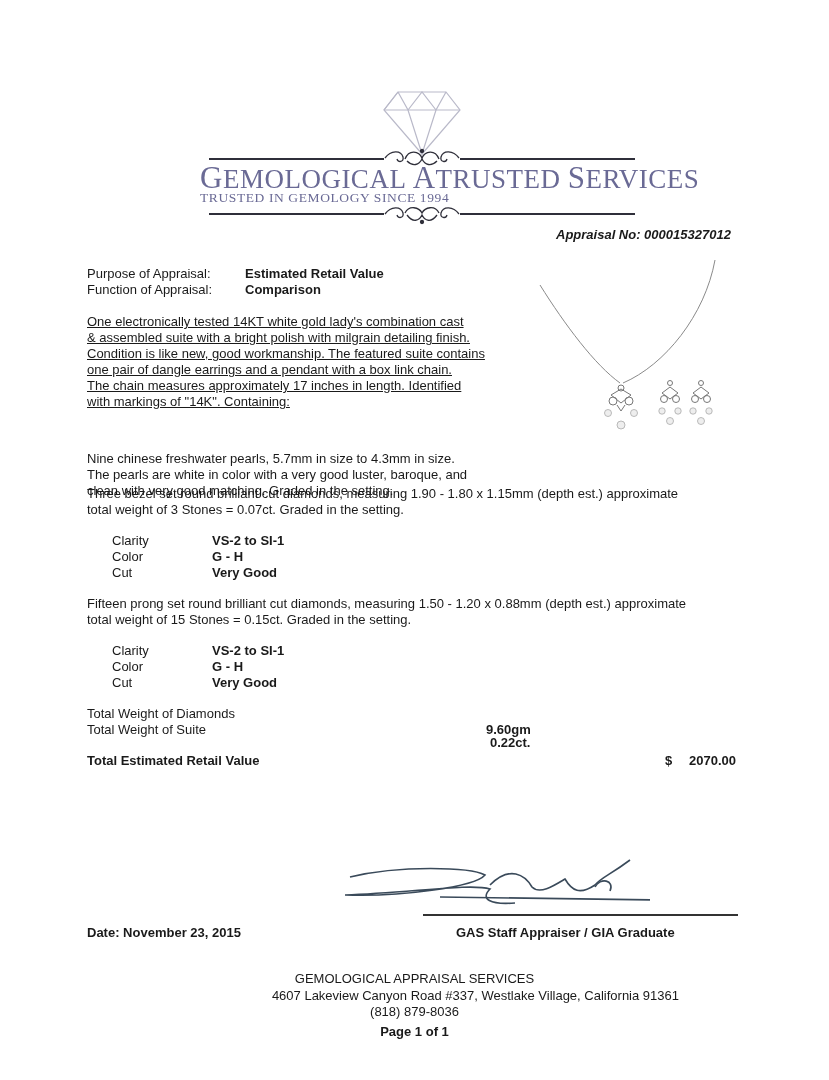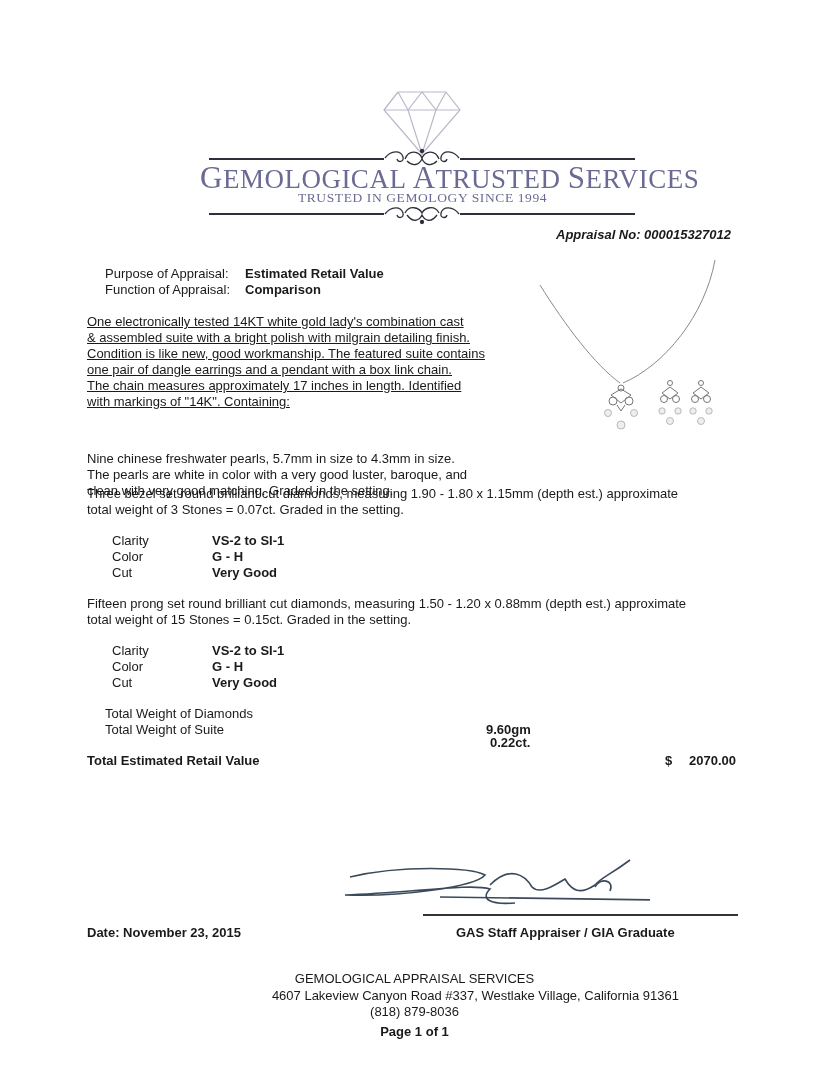--- a/index.html
+++ b/index.html
@@ -17,26 +17,26 @@
     .scroll { width: 78px; height: 22px; }
     .scroll.top { left: 383px; top: 147px; }
     .scroll.bot { left: 383px; top: 203px; }
     .logo-title {
       left: 200px; top: 160px; width: 445px; text-align: center;
       font-family: "Liberation Serif", serif; font-size: 27px; letter-spacing: 0.5px;
       color: #6a6a95; white-space: nowrap;
     }
     .logo-title .cap { font-size: 31px; }
     .logo-tag {
-      left: 200px; top: 190px; width: 445px; text-align: center;
+      left: 200px; top: 190px; width: 445px; text-align: left;
       font-family: "Liberation Serif", serif; font-size: 13.5px; letter-spacing: 0.6px;
       color: #6a6a95;
     }
     .appraisal-no { left: 556px; top: 227px; font-size: 13px; font-weight: bold; font-style: italic; }
-    .row-label { font-size: 13px; margin-left: 18px; }
+    .row-label { font-size: 13px; }
     .row-value { font-size: 13px; font-weight: bold; }
     .para { left: 87px; font-size: 13px; line-height: 16px; white-space: pre-line; }
     .spec-label { font-size: 13px; }
     .spec-value { font-size: 13px; font-weight: bold; }
     .total-label { font-size: 13px; font-weight: bold; }
     .jewelry { left: 525px; top: 255px; width: 210px; height: 185px; }
     .sig-line { left: 423px; top: 914px; width: 315px; height: 1.5px; background: #333; }
     .sig { left: 340px; top: 855px; width: 310px; height: 60px; }
     .footer { left: 150px; width: 529px; text-align: center; font-size: 13px; }
   </style>

